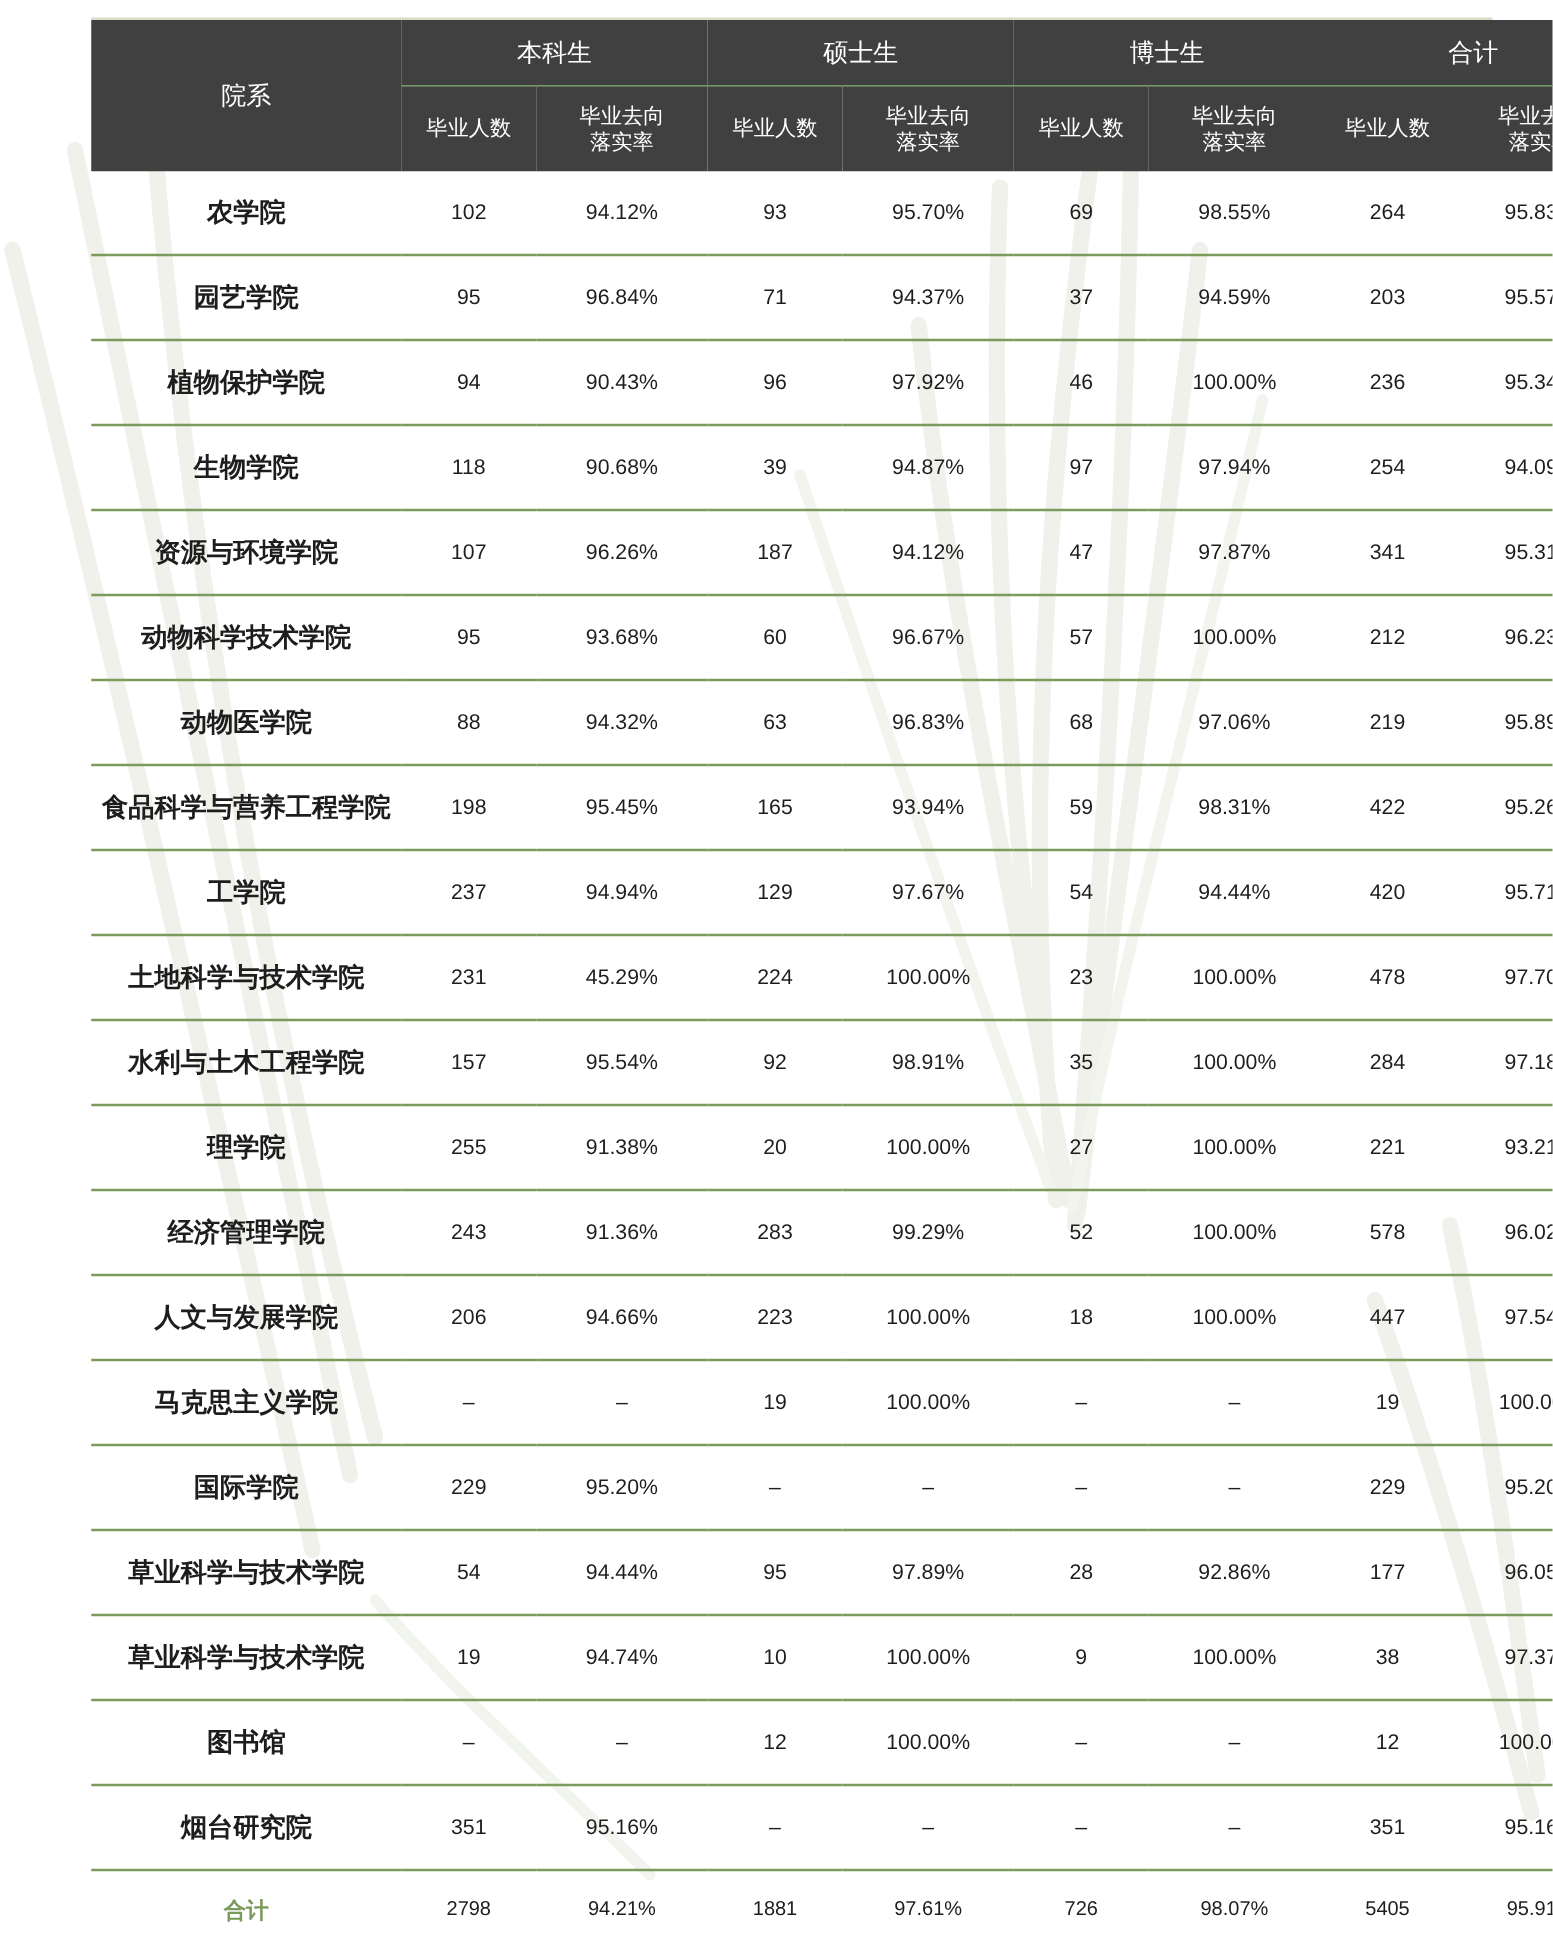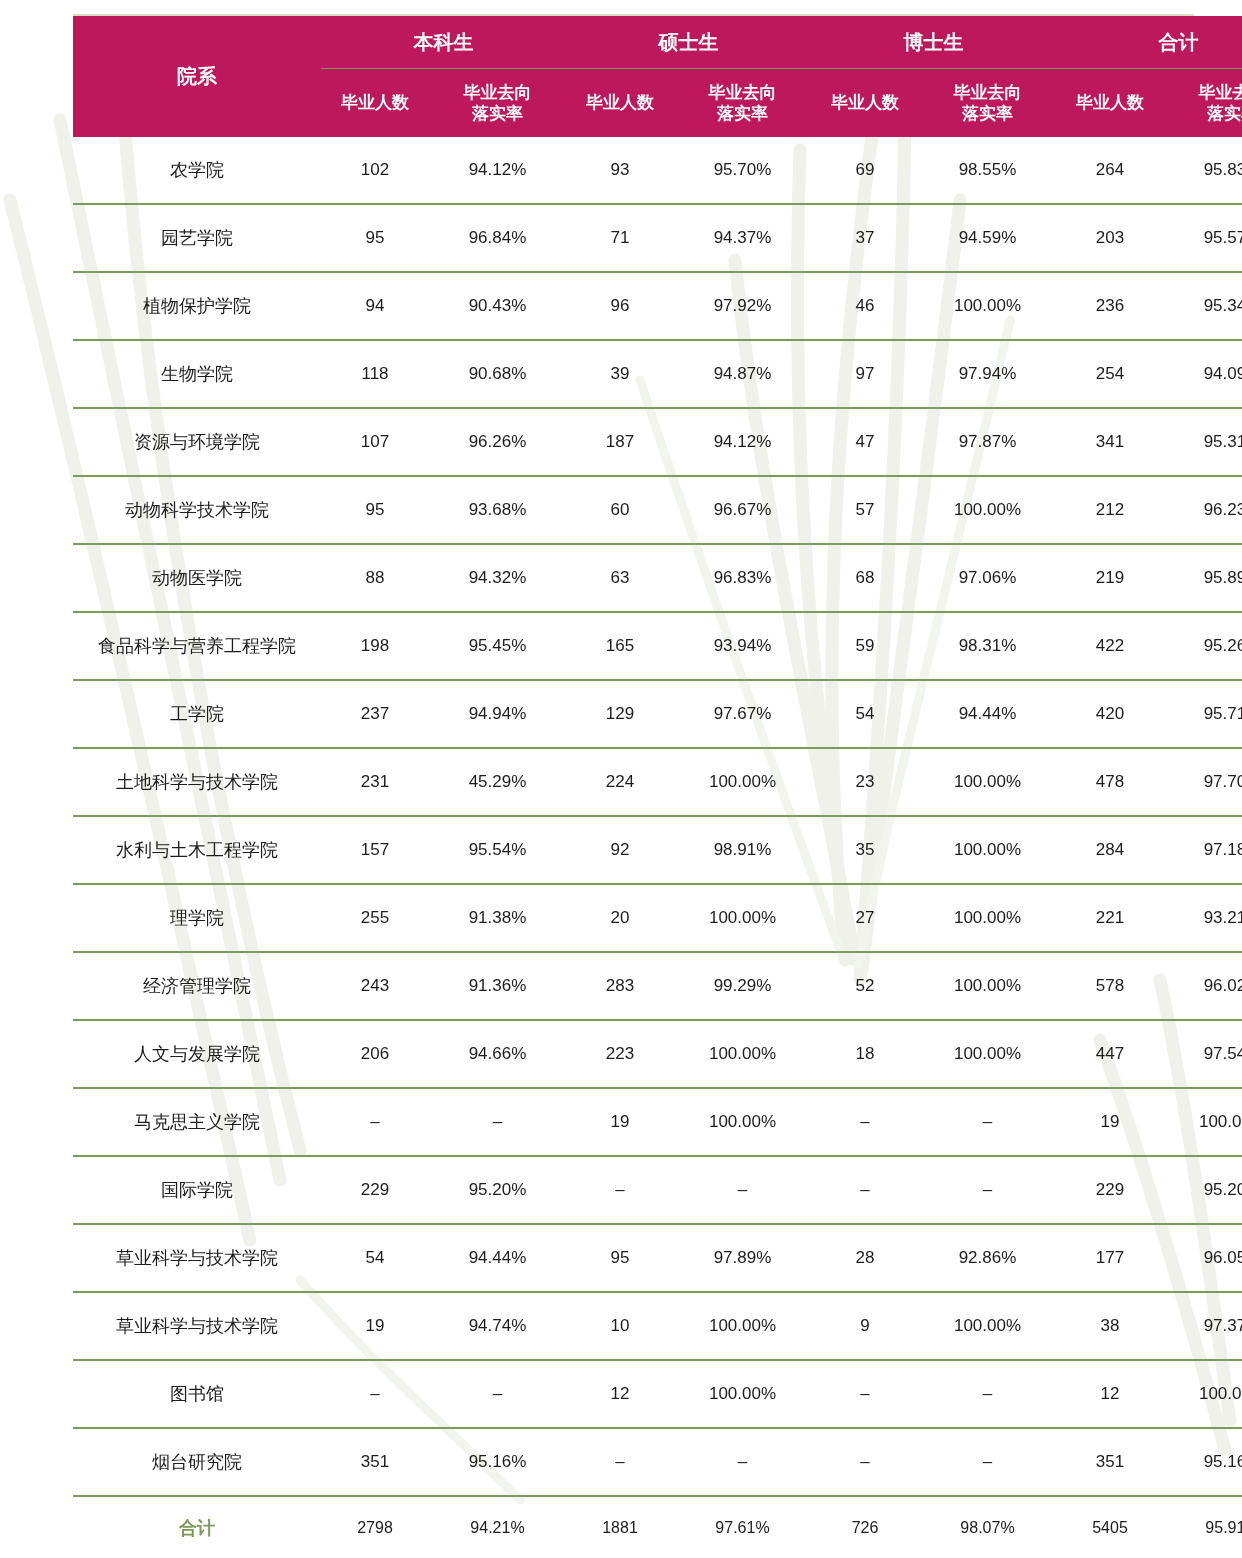--- a/index.html
+++ b/index.html
@@ -35,23 +35,23 @@
   table.grad-table {
     width: 1121px;
     border-collapse: collapse;
     table-layout: fixed;
     font-size: 17px;
   }
 
   
   thead tr.group-row th,
   thead tr.sub-row th {
-    background: #be185d;
+    background: #404040;
     color: #ffffff;
-    font-weight: bold;
+    font-weight: normal;
     padding: 0;
   }
   thead tr.group-row th {
     height: 52px;
     font-size: 20px;
     vertical-align: middle;
     text-align: center;
   }
   thead tr.sub-row th {
     height: 68px;
@@ -84,22 +84,22 @@
     vertical-align: middle;
     border-bottom: 2px solid #7b9a5c;
     font-size: 17px;
     color: #1d1d1d;
     background: transparent;
   }
   tbody tr:first-child td {
     border-top: none;
   }
   tbody td.dept {
-    font-weight: normal;
-    font-size: 18px;
+    font-weight: bold;
+    font-size: 21px;
   }
   tbody tr.total-row td {
     border-top: 2px solid #7b9a5c;
     border-bottom: 2px solid #7b9a5c;
     font-size: 16px;
     height: 60px;
   }
   tbody tr.total-row td.dept {
     color: #7b9a5c;
     font-weight: bold;

